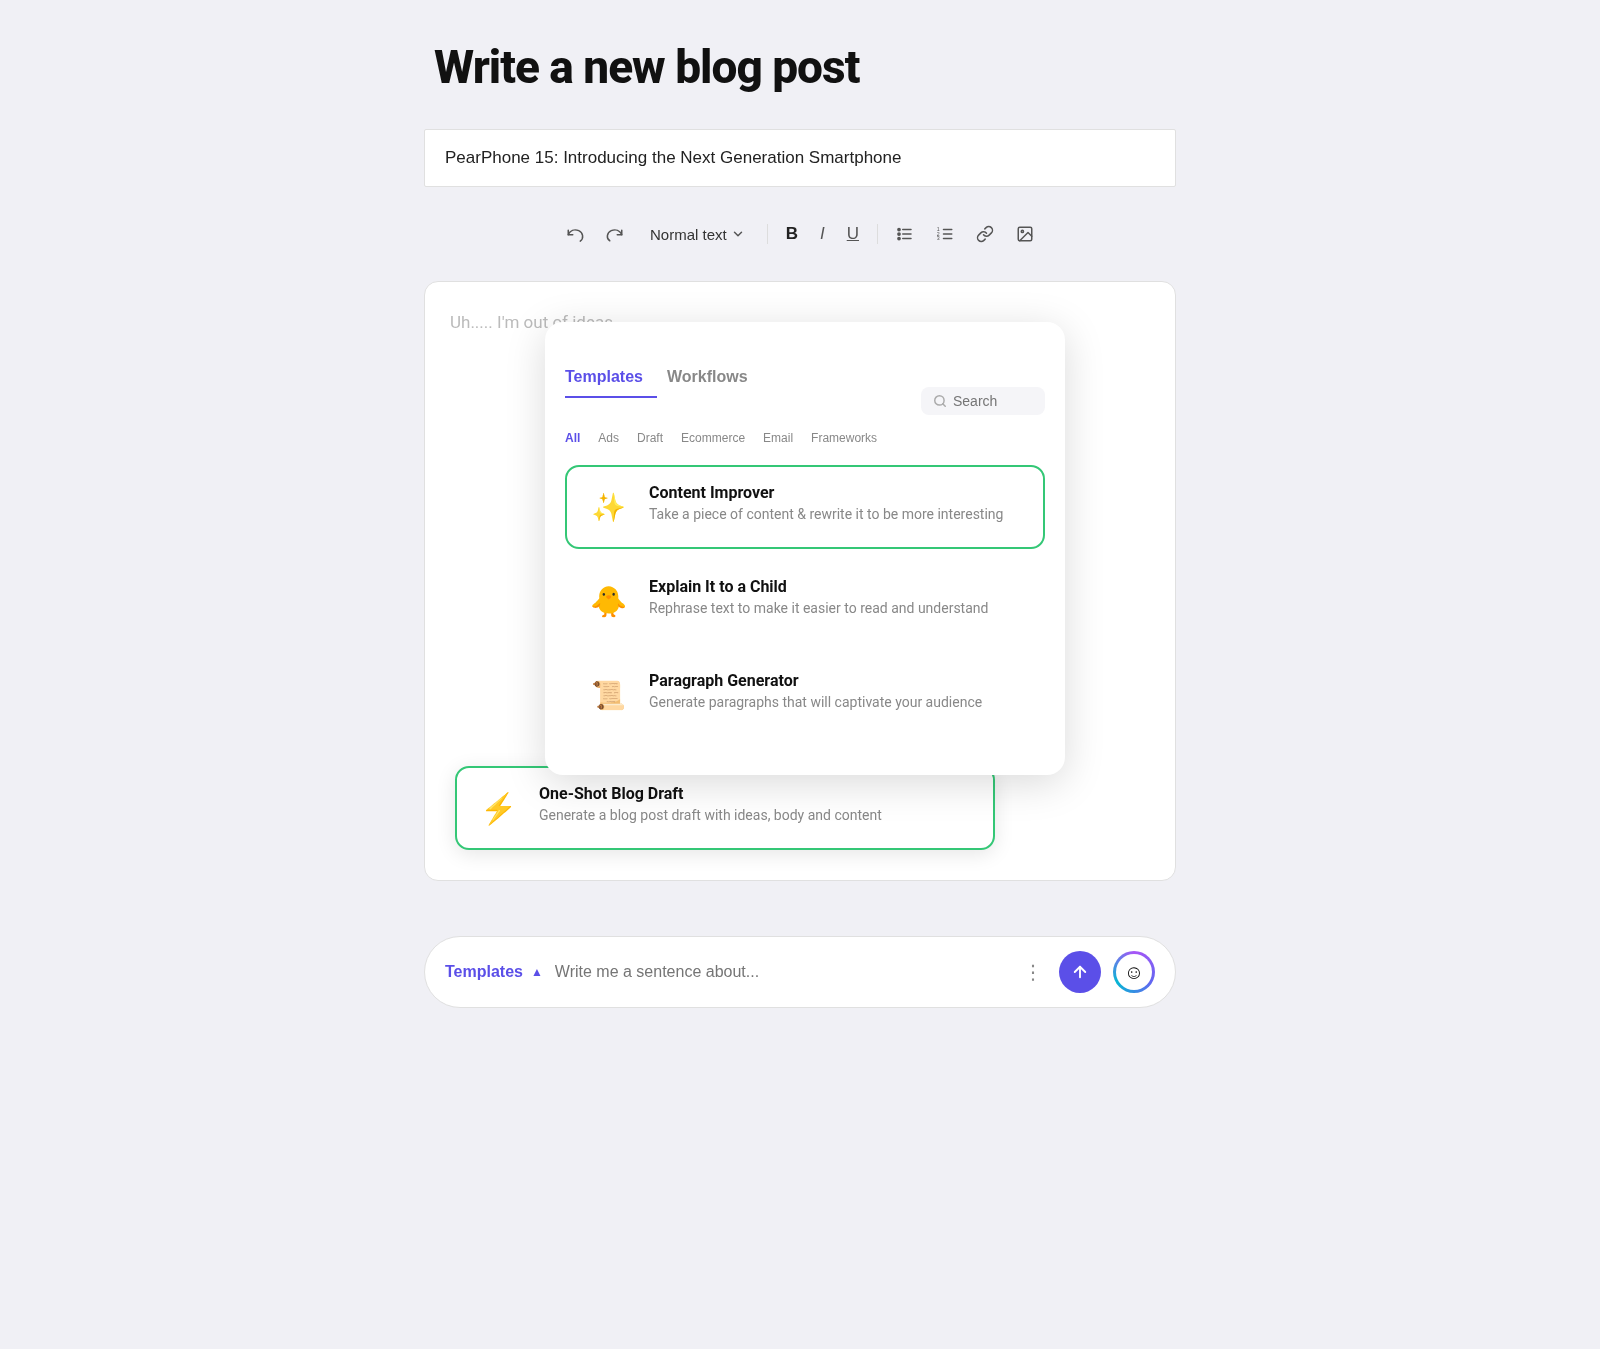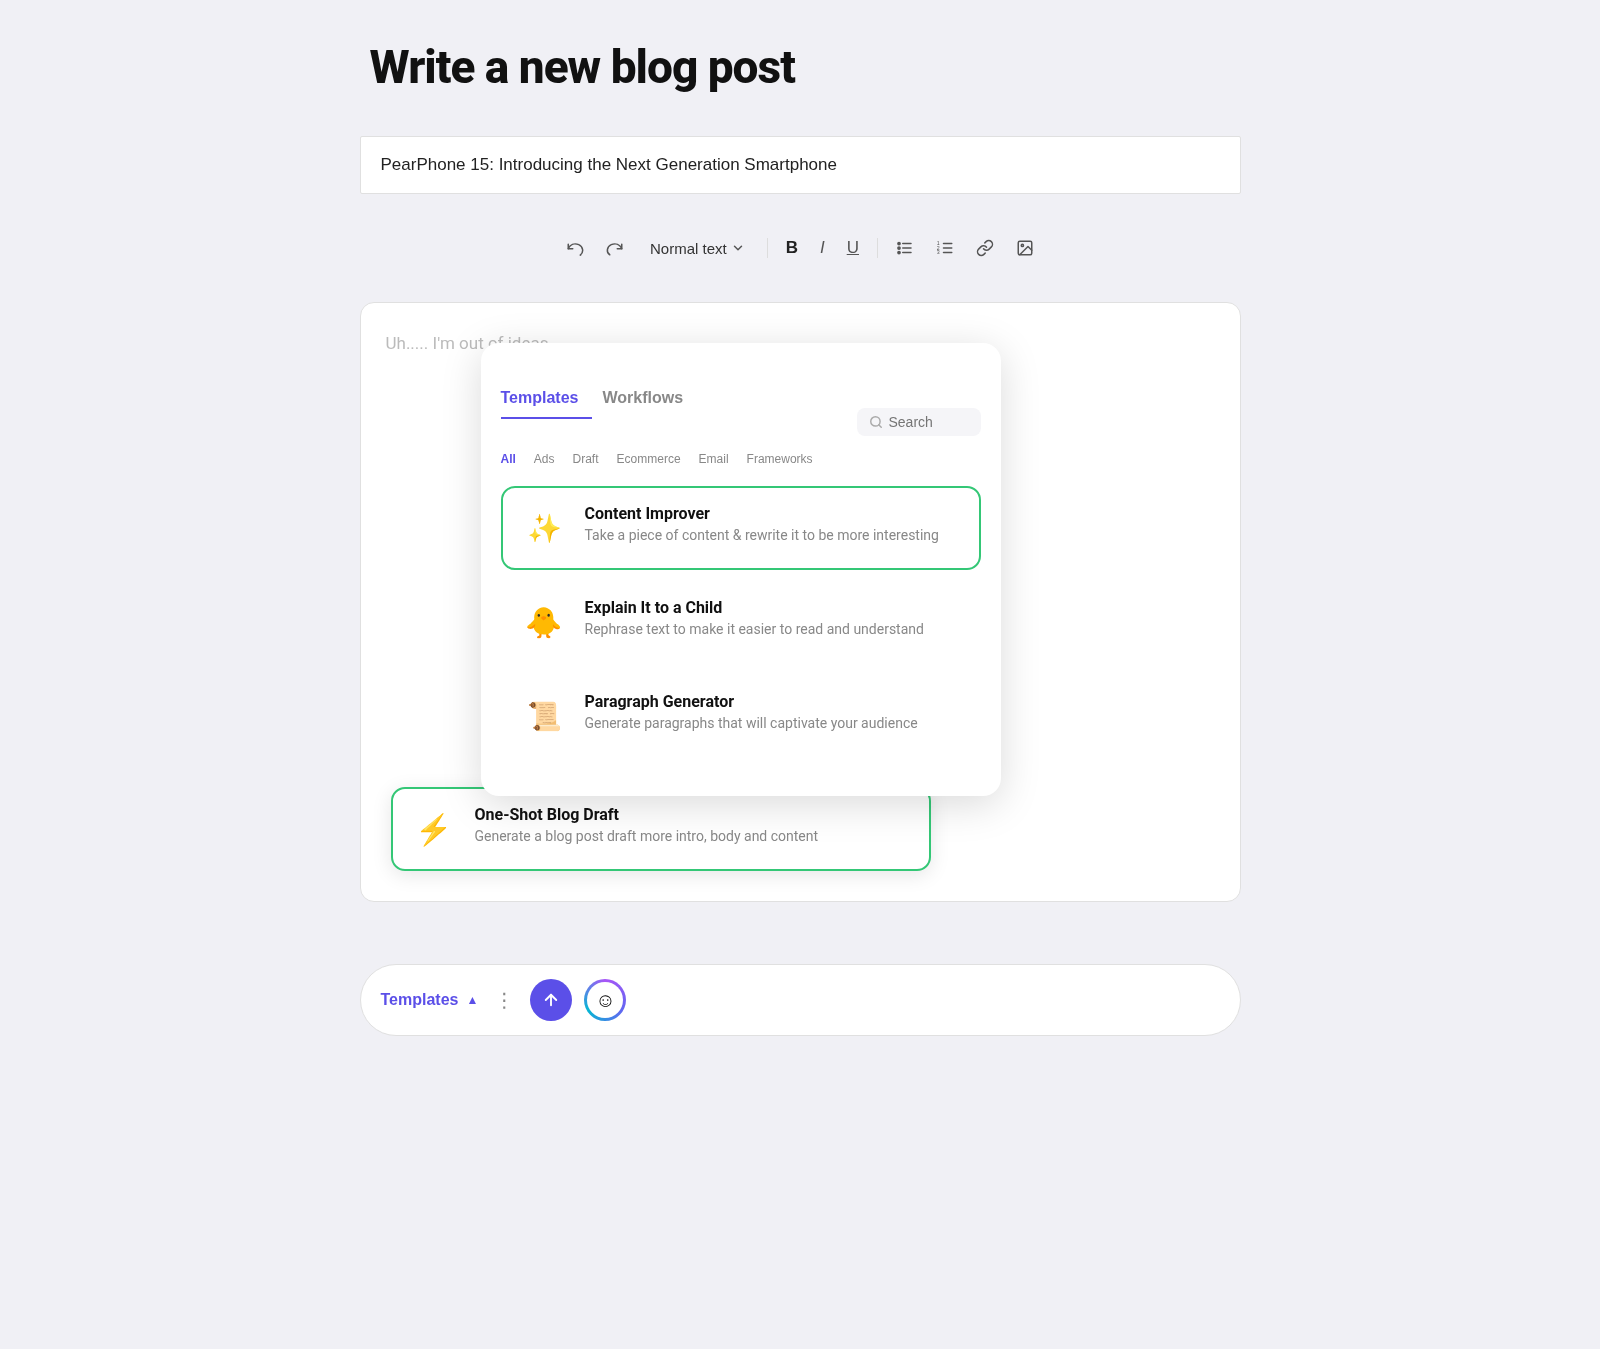--- a/index.html
+++ b/index.html
@@ -7,25 +7,25 @@
       font-family: -apple-system, BlinkMacSystemFont, 'Segoe UI', Roboto, sans-serif;
       background: #f0f0f5;
       min-height: 1349px;
       display: flex;
       align-items: flex-start;
       justify-content: center;
       padding: 40px 20px;
     }
     .page-container {
       background: #f0f0f5;
-      width: 881px;
+      width: 752px;
       max-width: 100%;
       display: flex;
       flex-direction: column;
-      gap: 32px;
+      gap: 25px;
     }
     .page-title {
       font-size: 46px;
       font-weight: 800;
       color: #111;
       letter-spacing: -1px;
       margin-bottom: 10px;
       padding-left: 10px;
     }
     .title-input-wrapper {
@@ -422,30 +422,31 @@
       </div>
     </div>
 
     
     <div class="oneshot-card">
       <div class="template-icon">
         <span style="font-size:30px; color:#f59e0b;">⚡</span>
       </div>
       <div class="template-info">
         <div class="template-name">One-Shot Blog Draft</div>
-        <div class="template-desc">Generate a blog post draft more intro, body and content</div>
+        <div class="template-desc">Generate a blog post draft with ideas, body and content</div>
       </div>
     </div>
   </div>
 
   <div class="bottom-toolbar">
     <button class="bottom-templates-btn">
       <span>Templates</span>
       <span class="chevron-up">▲</span>
     </button>
+    <input class="bottom-input" type="text" placeholder="Write me a sentence about..." style="">
     <button class="bottom-dots-btn">⋮</button>
     <button class="bottom-send-btn">
       <svg width="18" height="18" viewBox="0 0 24 24" fill="none" stroke="#fff" stroke-width="2.5" stroke-linecap="round" stroke-linejoin="round">
         <line x1="12" y1="19" x2="12" y2="5"></line>
           <polyline points="5 12 12 5 19 12"></polyline>
       </svg>
     </button>
     <button class="bottom-avatar-btn">
       <div class="bottom-avatar-inner">
         <span style="font-size:20px;">☺</span>

